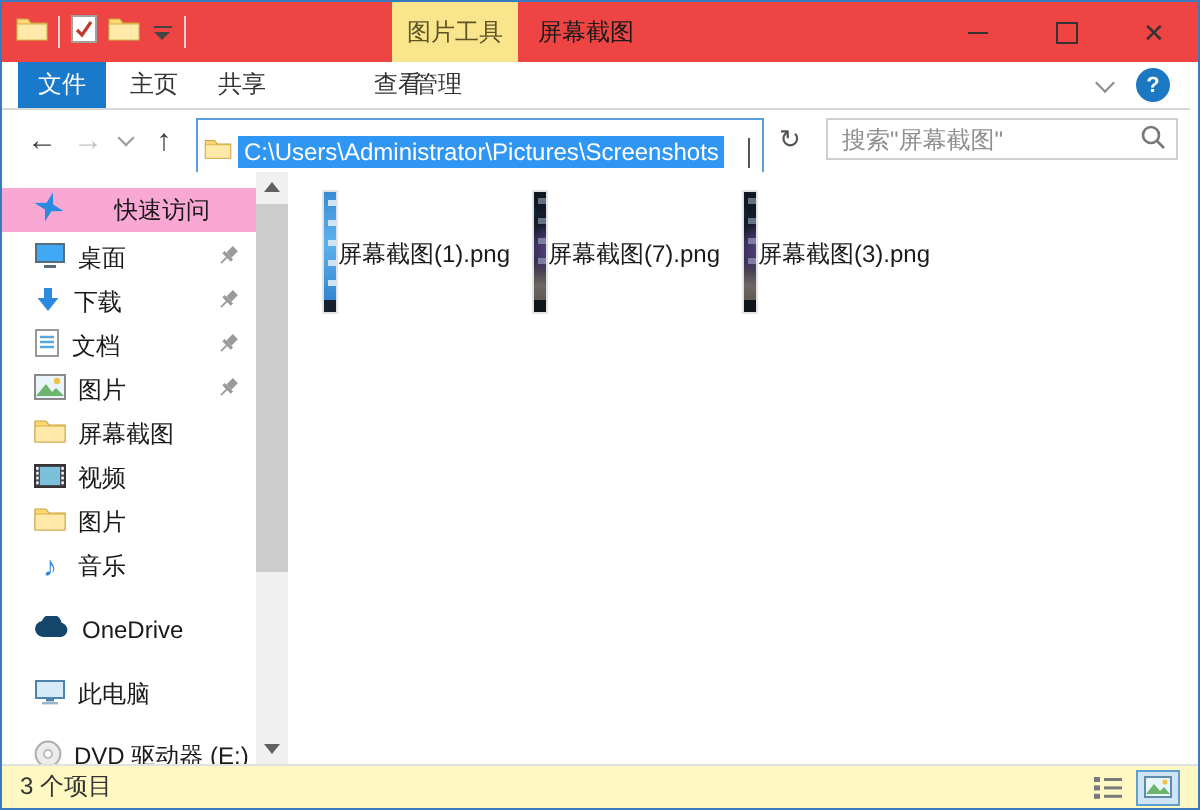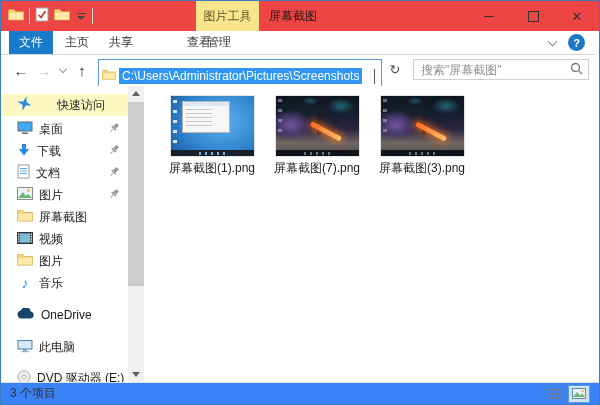--- a/index.html
+++ b/index.html
@@ -49,35 +49,35 @@
   .search-box{position:absolute;left:412px;top:4px;width:176px;height:21px;box-sizing:border-box;border:1px solid #cfcfcf;display:flex;align-items:center;padding:0 5px;background:#fff;}
   .search-box input{border:none;outline:none;flex:1;font:12px "Liberation Sans",sans-serif;color:#555;min-width:0;background:transparent;}
   .search-box input::placeholder{color:#8f8f8f;}
 
   
   .main{position:absolute;top:85px;left:0;right:0;bottom:22px;background:#fff;}
   .sidebar{position:absolute;left:0;top:0;width:143px;height:100%;}
   .sb-item{position:absolute;left:0;width:127px;height:22px;display:flex;align-items:center;box-sizing:border-box;gap:6px;}
   .lv0{padding-left:16px;}
   .lv1{padding-left:16px;}
-  .sb-item.sel{background:#fef9c3;gap:25px;}
+  .sb-item.sel{background:#f9a8d4;gap:25px;}
   .sb-label{white-space:nowrap;overflow:hidden;}
   .pin{margin-left:auto;margin-right:8px;flex:none;}
   .music-glyph{color:#2a8ae0;font-size:14px;width:16px;text-align:center;}
   .sb-scroll{position:absolute;left:127px;top:0;width:16px;height:100%;background:#f0f0f0;}
   .sb-arrow{position:absolute;left:0;width:16px;height:15px;display:flex;align-items:center;justify-content:center;}
   .arr-up{top:0;}
   .arr-down{bottom:0;}
   .tri-up{width:0;height:0;border-left:4px solid transparent;border-right:4px solid transparent;border-bottom:5px solid #606060;}
   .tri-down{width:0;height:0;border-left:4px solid transparent;border-right:4px solid transparent;border-top:5px solid #606060;}
   .sb-thumb{position:absolute;left:0;top:16px;width:16px;height:184px;background:#cdcdcd;}
 
   
   .files{position:absolute;left:160px;top:9px;display:flex;gap:11px;}
-  .file{width:94px;display:flex;flex-direction:column;align-items:flex-end;}
+  .file{width:94px;display:flex;align-items:center;}
   .thumb{position:relative;width:85px;height:62px;overflow:hidden;border:1px solid #e3e3e3;box-sizing:border-box;}
   .fname{margin-top:3px;font-size:12px;text-align:center;white-space:nowrap;}
   
   .t-desktop{background:radial-gradient(95px 75px at 62% 42%,#5db2ef 0%,#2e7fc9 45%,#1a5296 75%,#0f3666 100%);}
   .d-window{position:absolute;left:11px;top:5px;width:46px;height:30px;background:#f7f7f7;border:1px solid #b5b5b5;}
   .d-wtitle{position:absolute;left:0;top:0;width:100%;height:4px;background:#dce8f4;}
   .d-lines{position:absolute;left:3px;top:7px;width:26px;height:18px;background:repeating-linear-gradient(180deg,#c9c9c9 0 1px,transparent 1px 4px);}
   .d-icons{position:absolute;left:2px;top:4px;width:4px;height:46px;background:repeating-linear-gradient(180deg,#cfe3f5 0 3px,transparent 3px 10px);}
   .d-taskbar{position:absolute;left:0;bottom:0;width:100%;height:6px;background:#17212e;}
   .d-tbicons{position:absolute;left:28px;bottom:1px;width:30px;height:3px;background:repeating-linear-gradient(90deg,#7fb2d9 0 2px,transparent 2px 6px);}
@@ -86,21 +86,21 @@
   .g-rocks{position:absolute;left:-6px;top:14px;width:42px;height:30px;background:radial-gradient(closest-side,#7c5fae 0%,#4a3a72 60%,transparent 100%);opacity:.85;}
   .g-teal{position:absolute;right:4px;top:2px;width:28px;height:16px;background:radial-gradient(closest-side,#2fa3b8 0%,transparent 100%);opacity:.55;}
   .g-teal2{position:absolute;left:26px;top:1px;width:16px;height:8px;background:radial-gradient(closest-side,#2fa3b8 0%,transparent 100%);opacity:.45;}
   .g-char{position:absolute;left:41px;top:18px;width:4px;height:21px;background:#1c1722;border-radius:2px;}
   .g-slash{position:absolute;left:33px;top:33px;width:34px;height:5px;background:linear-gradient(90deg,#ff6a1a,#ffc069);transform:rotate(28deg);border-radius:3px;box-shadow:0 0 7px 2px rgba(255,120,20,.75);}
   .g-icons{position:absolute;left:2px;top:3px;width:4px;height:40px;background:repeating-linear-gradient(180deg,rgba(180,200,220,.5) 0 3px,transparent 3px 10px);}
   .g-taskbar{position:absolute;left:0;bottom:0;width:100%;height:6px;background:#10151c;}
   .g-tbicons{position:absolute;left:28px;bottom:1px;width:30px;height:3px;background:repeating-linear-gradient(90deg,#5d788e 0 2px,transparent 2px 6px);}
 
   
-  .status{position:absolute;bottom:0;left:0;right:0;height:22px;box-sizing:border-box;border-top:1px solid #e0e0e0;background:#3b82f6;display:flex;align-items:center;padding:0 9px;color:#333;}
+  .status{position:absolute;bottom:0;left:0;right:0;height:22px;box-sizing:border-box;border-top:1px solid #e0e0e0;background:#fef9c3;display:flex;align-items:center;padding:0 9px;color:#333;}
   .view-btns{margin-left:auto;display:flex;gap:3px;align-items:center;}
   .vb{width:22px;height:18px;display:flex;align-items:center;justify-content:center;box-sizing:border-box;}
   .vb.sel{border:1px solid #5f9fd0;background:#cfe5f7;}
 </style>
 </head>
 <body>
 
 <div class="win">
 
   <div class="titlebar">

